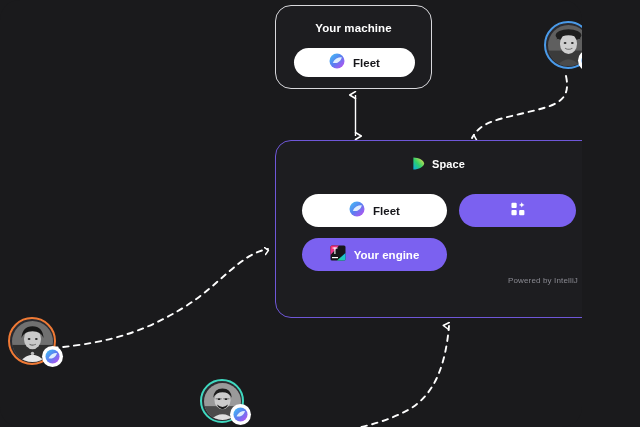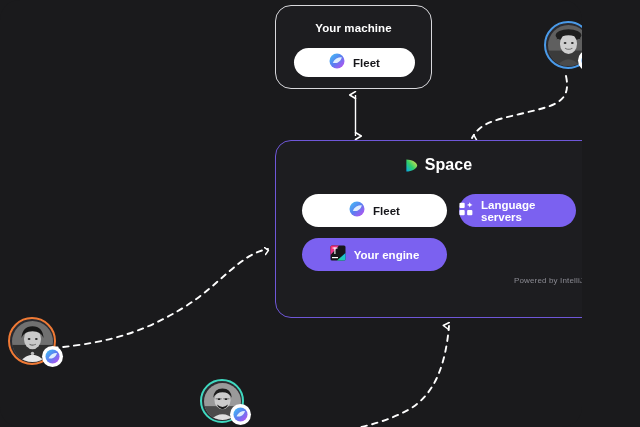--- a/index.html
+++ b/index.html
@@ -65,21 +65,21 @@
     position: absolute;
     left: 0; right: 0;
     top: 15px;
     display: flex;
     align-items: center;
     justify-content: center;
     gap: 6px;
   }
   .space-title {
     color: #ffffff;
-    font-size: 16px;
+    font-size: 11px;
     font-weight: bold;
     letter-spacing: .1px;
   }
   .space-logo { width: 15px; height: 15px; display: block; }
 
   .chip-grid {
     position: absolute;
     left: 26px;
     top: 53px;
     width: 274px;
@@ -116,21 +116,21 @@
     background: #ffffff;
     display: flex;
     align-items: center;
     justify-content: center;
     gap: 8px;
   }
   .machine-chip .chip-label { color: #16161a; font-size: 11.5px; font-weight: bold; }
 
   .powered {
     position: absolute;
-    right: 16px;
+    right: 22px;
     top: 135px;
     color: #8a8a92;
     font-size: 8px;
     letter-spacing: .15px;
   }
 
   
   .ic { display: block; flex: 0 0 auto; }
 
   
@@ -250,21 +250,20 @@
 
       <div class="chip chip-purple">
         <span class="ic">
           <svg width="14" height="14" viewBox="0 0 16 16">
             <rect x="0.5" y="0.8" width="6" height="6" rx="1.2" fill="#ffffff"></rect>
             <rect x="0.5" y="9.2" width="6" height="6" rx="1.2" fill="#ffffff"></rect>
             <rect x="9.3" y="9.2" width="6" height="6" rx="1.2" fill="#ffffff"></rect>
             <path d="M12.3 0.2 L13.25 2.4 L15.5 3.3 L13.25 4.2 L12.3 6.4 L11.35 4.2 L9.1 3.3 L11.35 2.4 Z" fill="#ffffff"></path>
           </svg>
         </span>
-        <span class="chip-label">Language servers</span>
       </div>
 
 
       <div class="chip chip-purple">
         <span class="ic">
           <svg width="16" height="16" viewBox="0 0 32 32">
             <defs>
               <linearGradient id="ij1" x1="0" y1="0" x2="1" y2="1">
                 <stop offset="0%" stop-color="#fe2857"></stop>
                 <stop offset="55%" stop-color="#e3389a"></stop>

